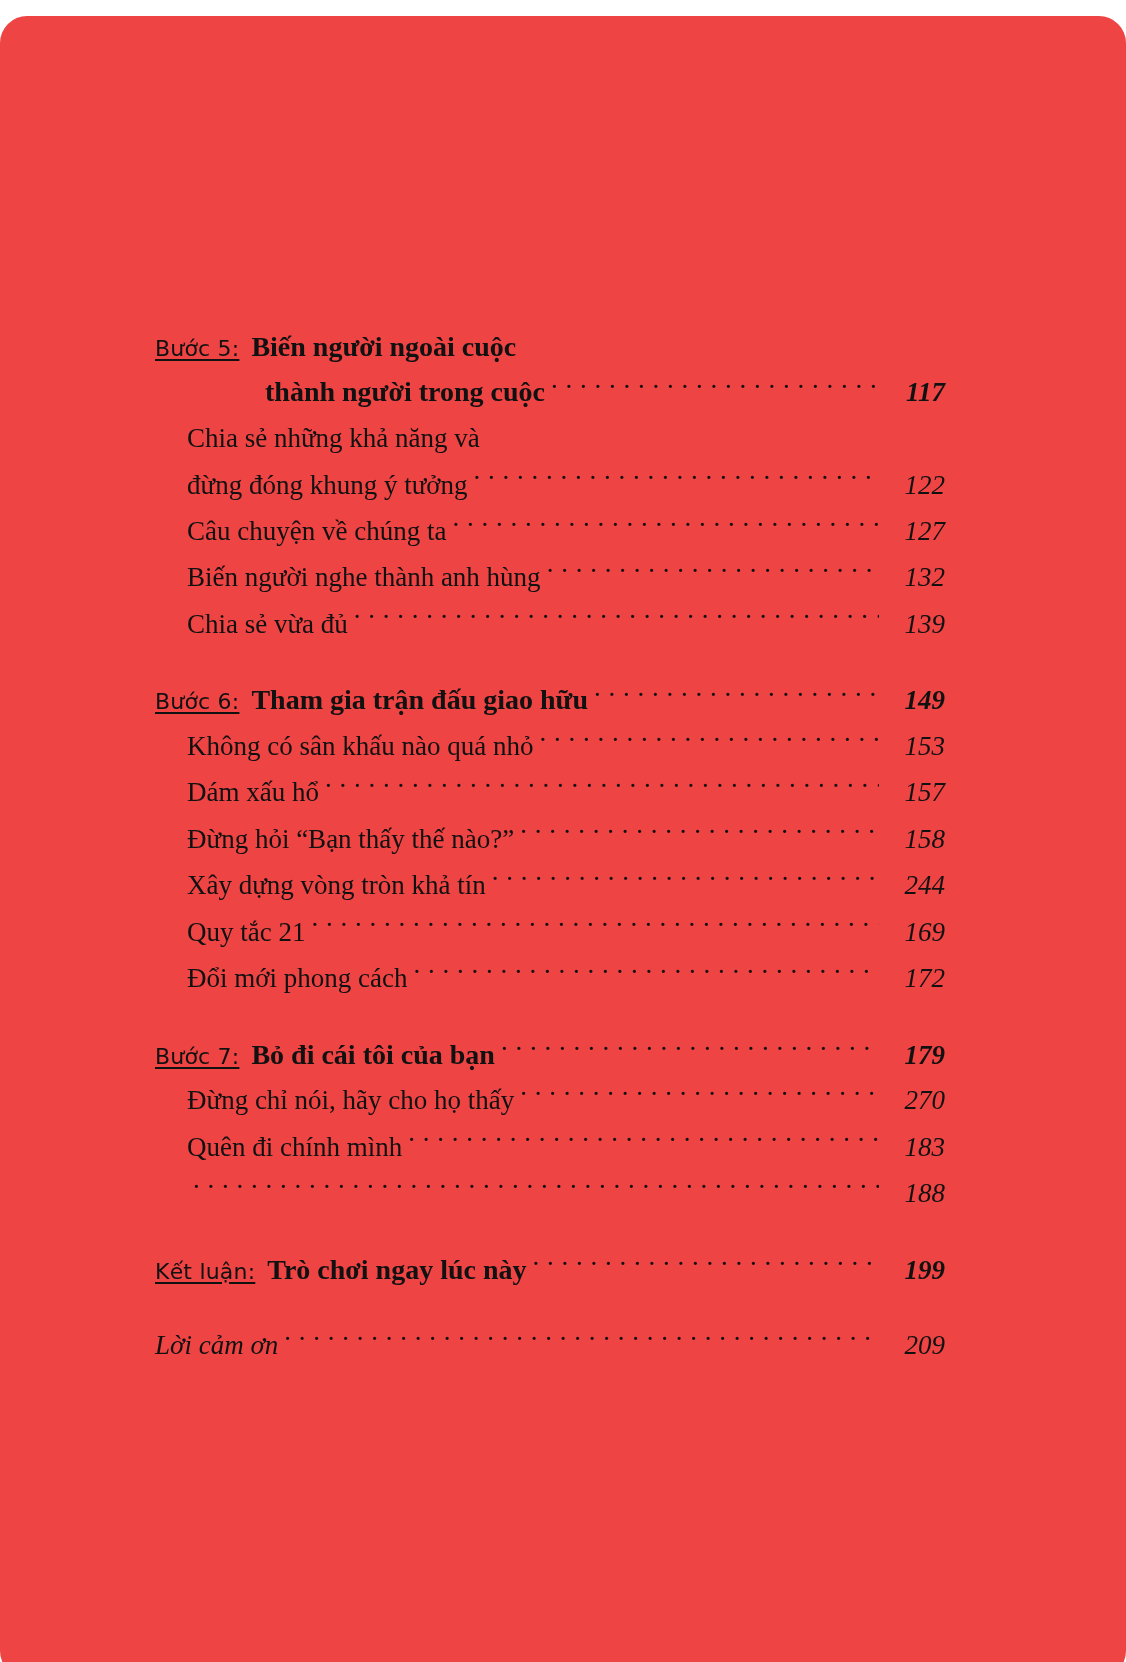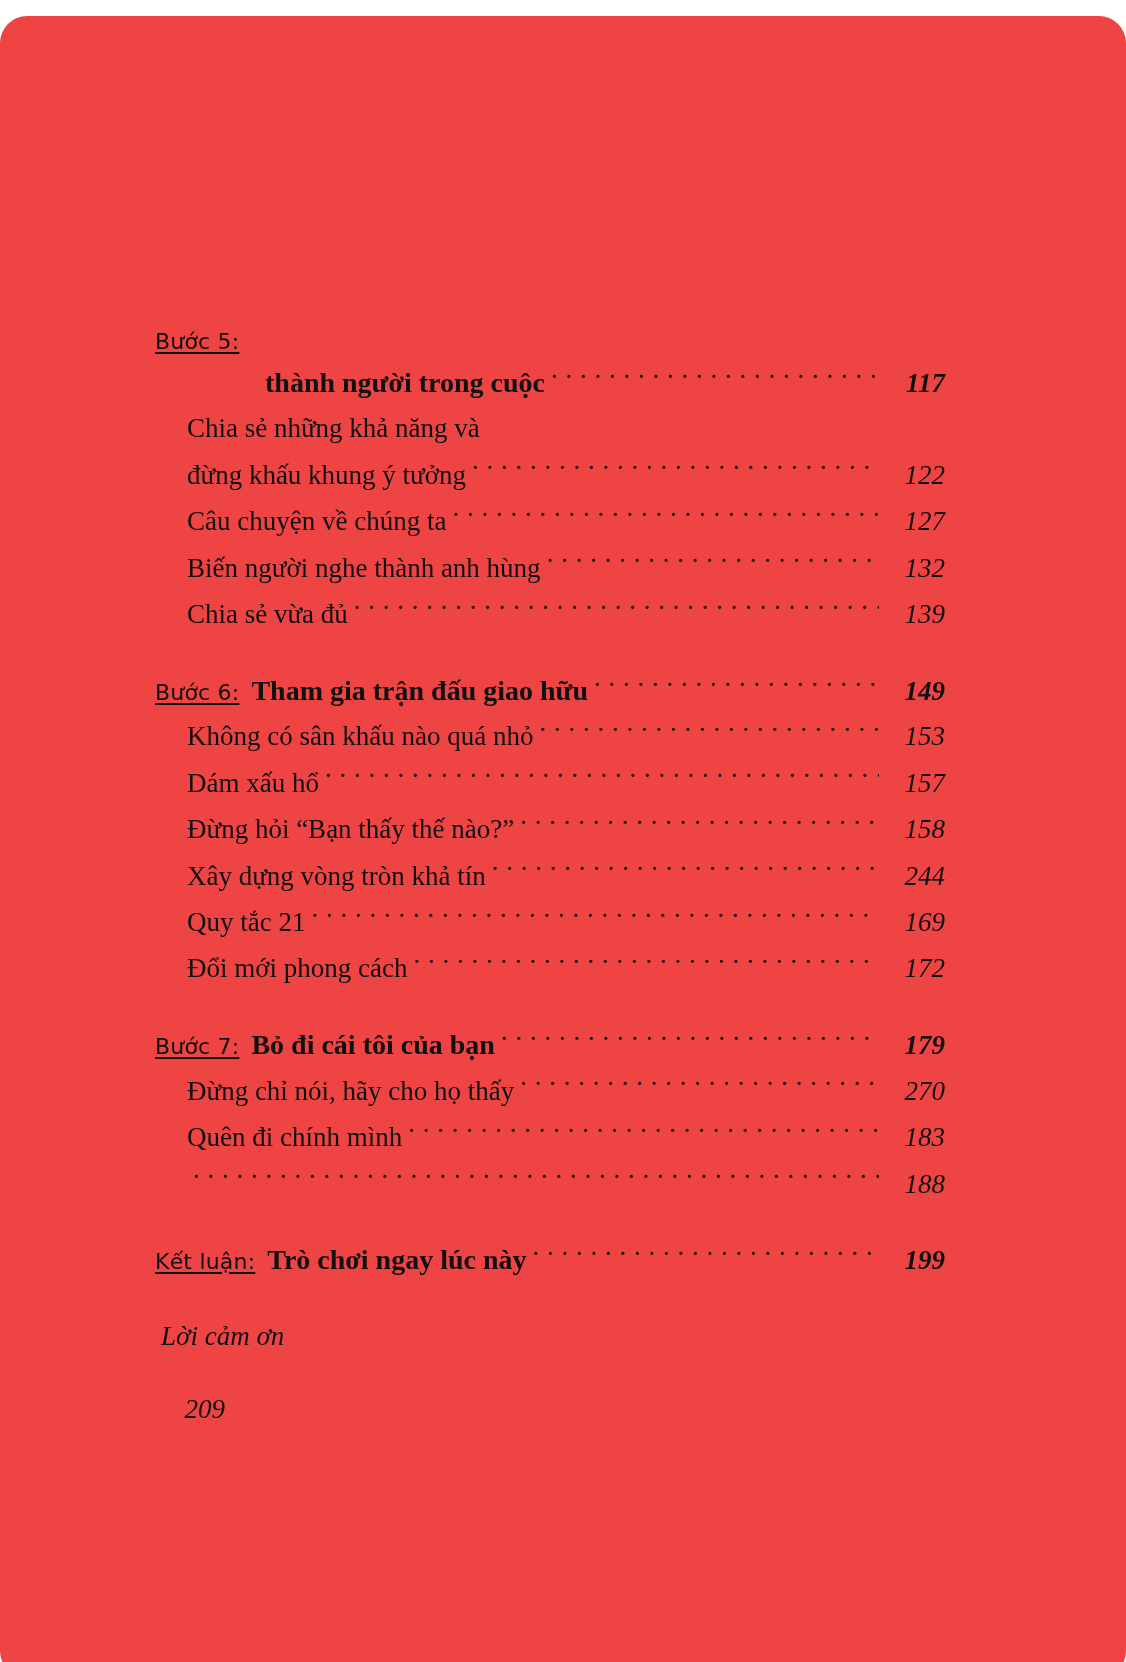--- a/index.html
+++ b/index.html
@@ -73,21 +73,21 @@
 
   
   .entry-row {
     display: flex;
     align-items: baseline;
     font-size: 27px;
     line-height: 1.72;
     white-space: nowrap;
     padding-left: 32px;
   }
-  .entry-row.no-indent { padding-left: 0; flex-direction: column; }
+  .entry-row.no-indent { padding-left: 0; }
   .entry-text {
     flex: 0 0 auto;
   }
   .entry-text.italic { font-style: italic; }
 
   
   .leader {
     flex: 1 1 auto;
     position: relative;
     height: 1em;
@@ -121,35 +121,36 @@
 </head>
 <body>
 
 <div class="page">
   <div class="toc">
 
     <div class="group">
 
       <div class="chapter-row">
         <span class="chapter-step">Bước 5:</span>
+        <span class="chapter-title">Biến người ngoài cuộc</span>
         <span class="spacer"></span>
       </div>
 
       <div class="chapter-row cont">
         <span class="chapter-title-cont">thành người trong cuộc</span>
         <span class="leader"></span>
         <span class="page-num bold">117</span>
       </div>
 
       <div class="entry-row">
         <span class="entry-text">Chia sẻ những khả năng và</span>
         <span class="spacer"></span>
       </div>
       <div class="entry-row">
-        <span class="entry-text">đừng khấu khung ý tưởng</span>
+        <span class="entry-text">đừng đóng khung ý tưởng</span>
         <span class="leader"></span>
         <span class="page-num">122</span>
       </div>
 
       <div class="entry-row">
         <span class="entry-text">Câu chuyện về chúng ta</span>
         <span class="leader"></span>
         <span class="page-num">127</span>
       </div>
 

